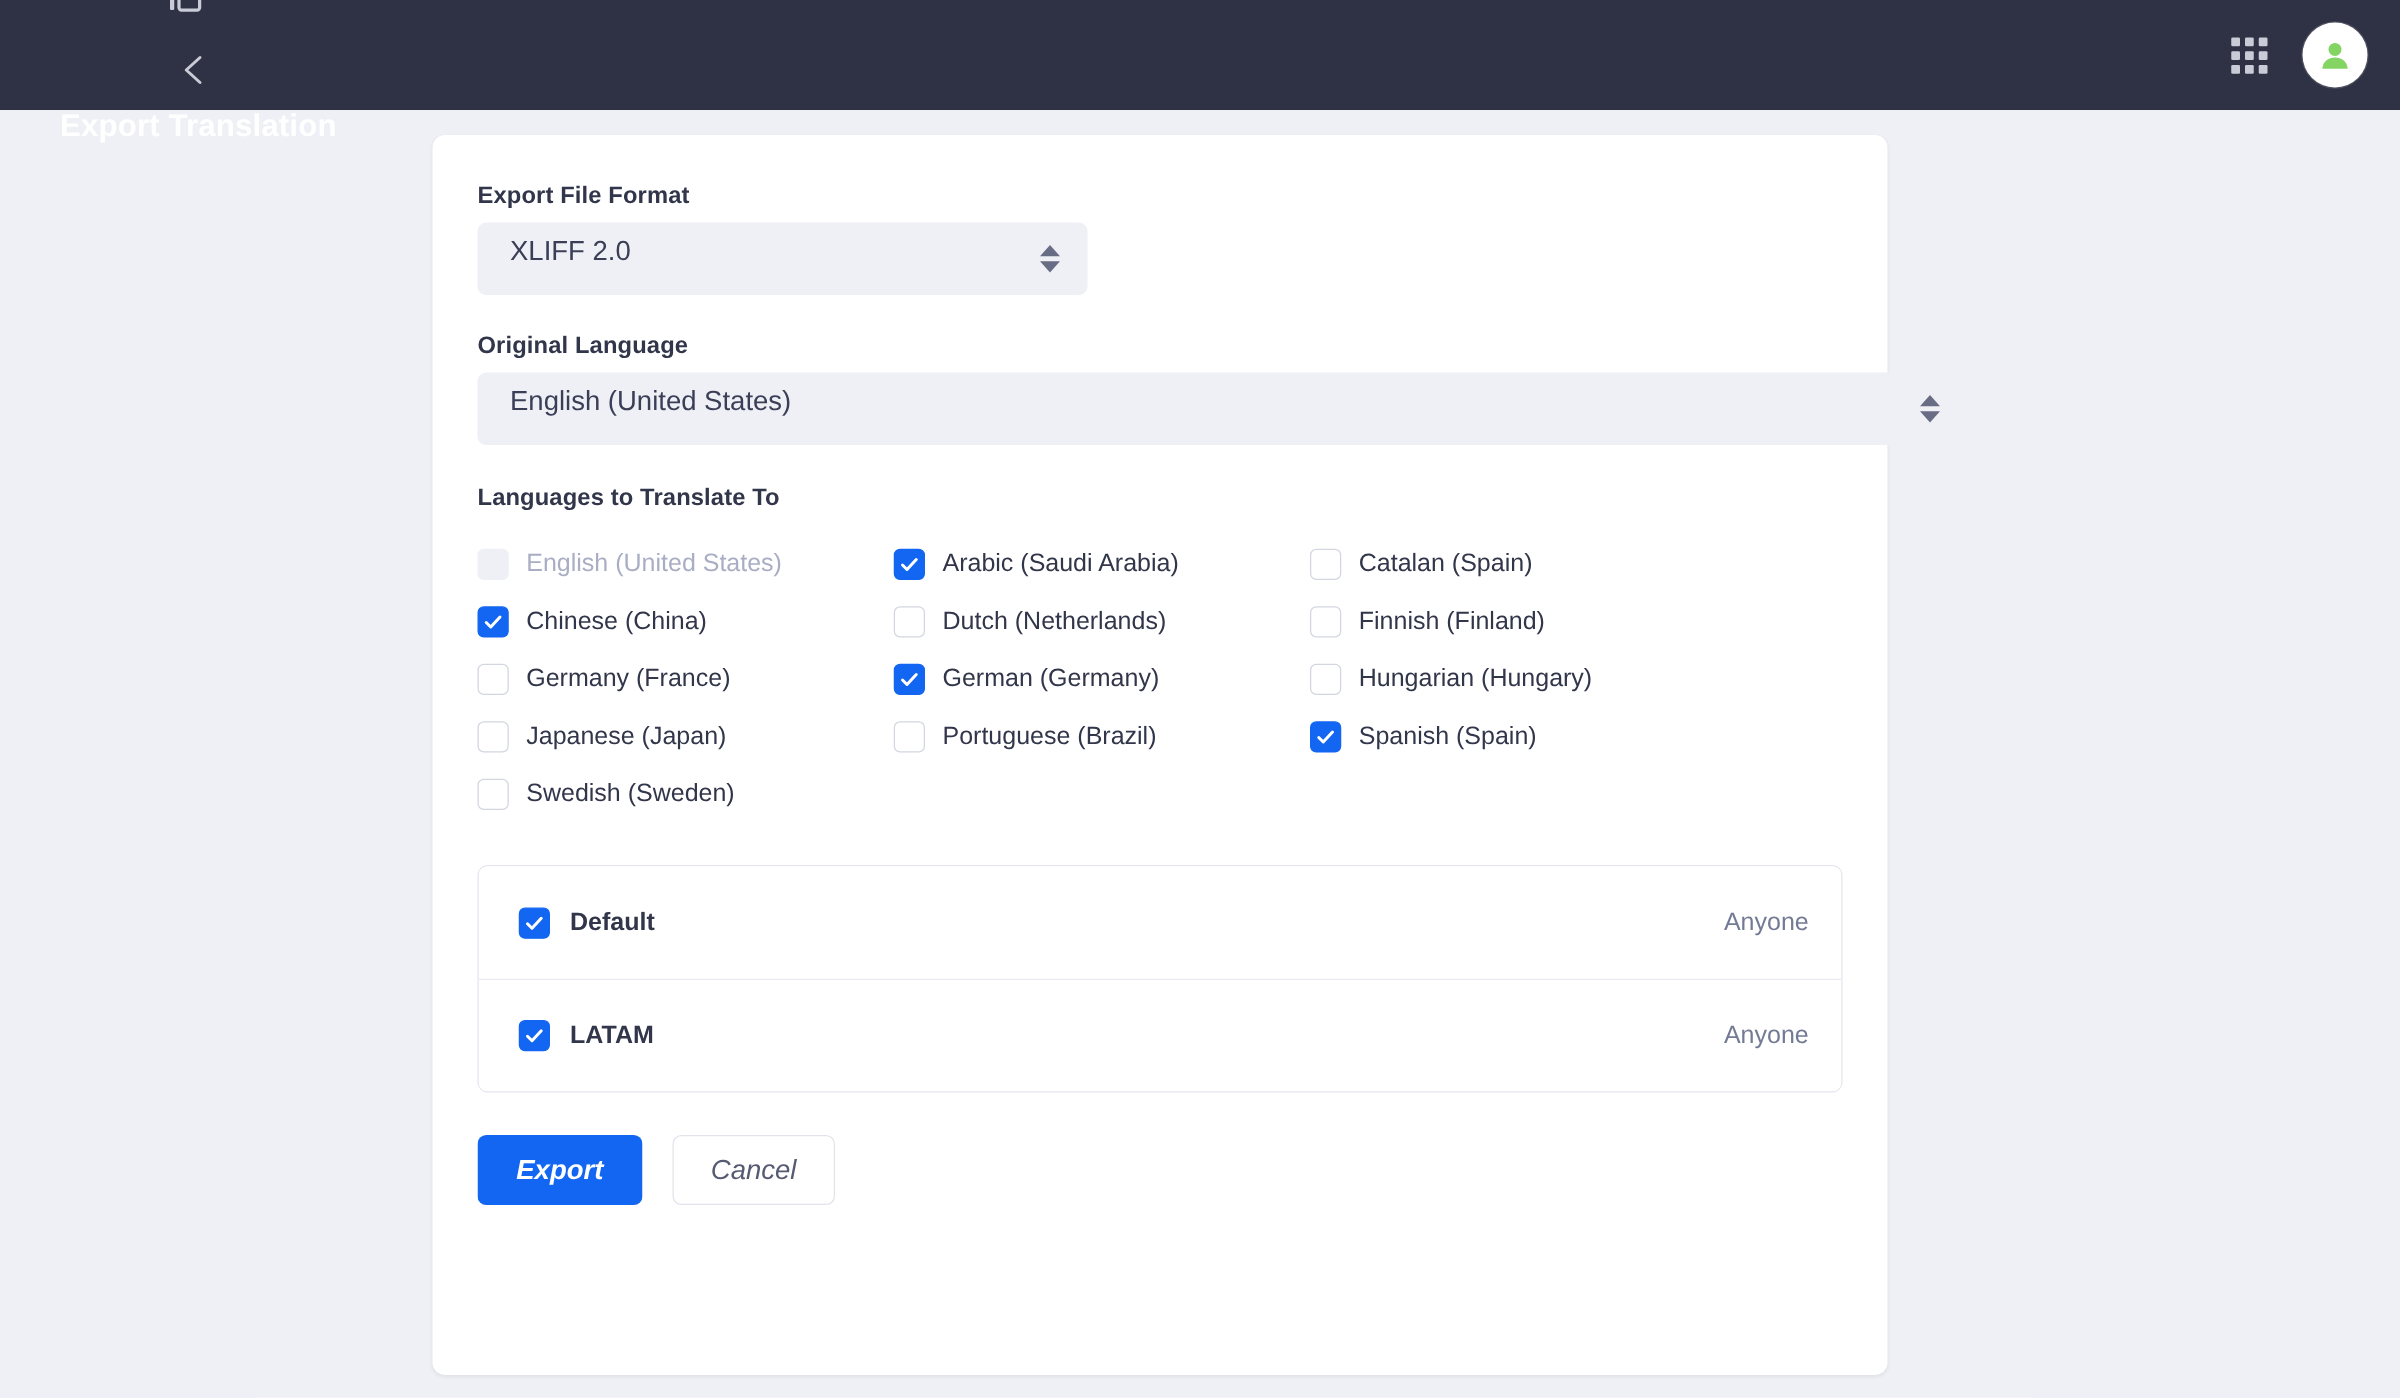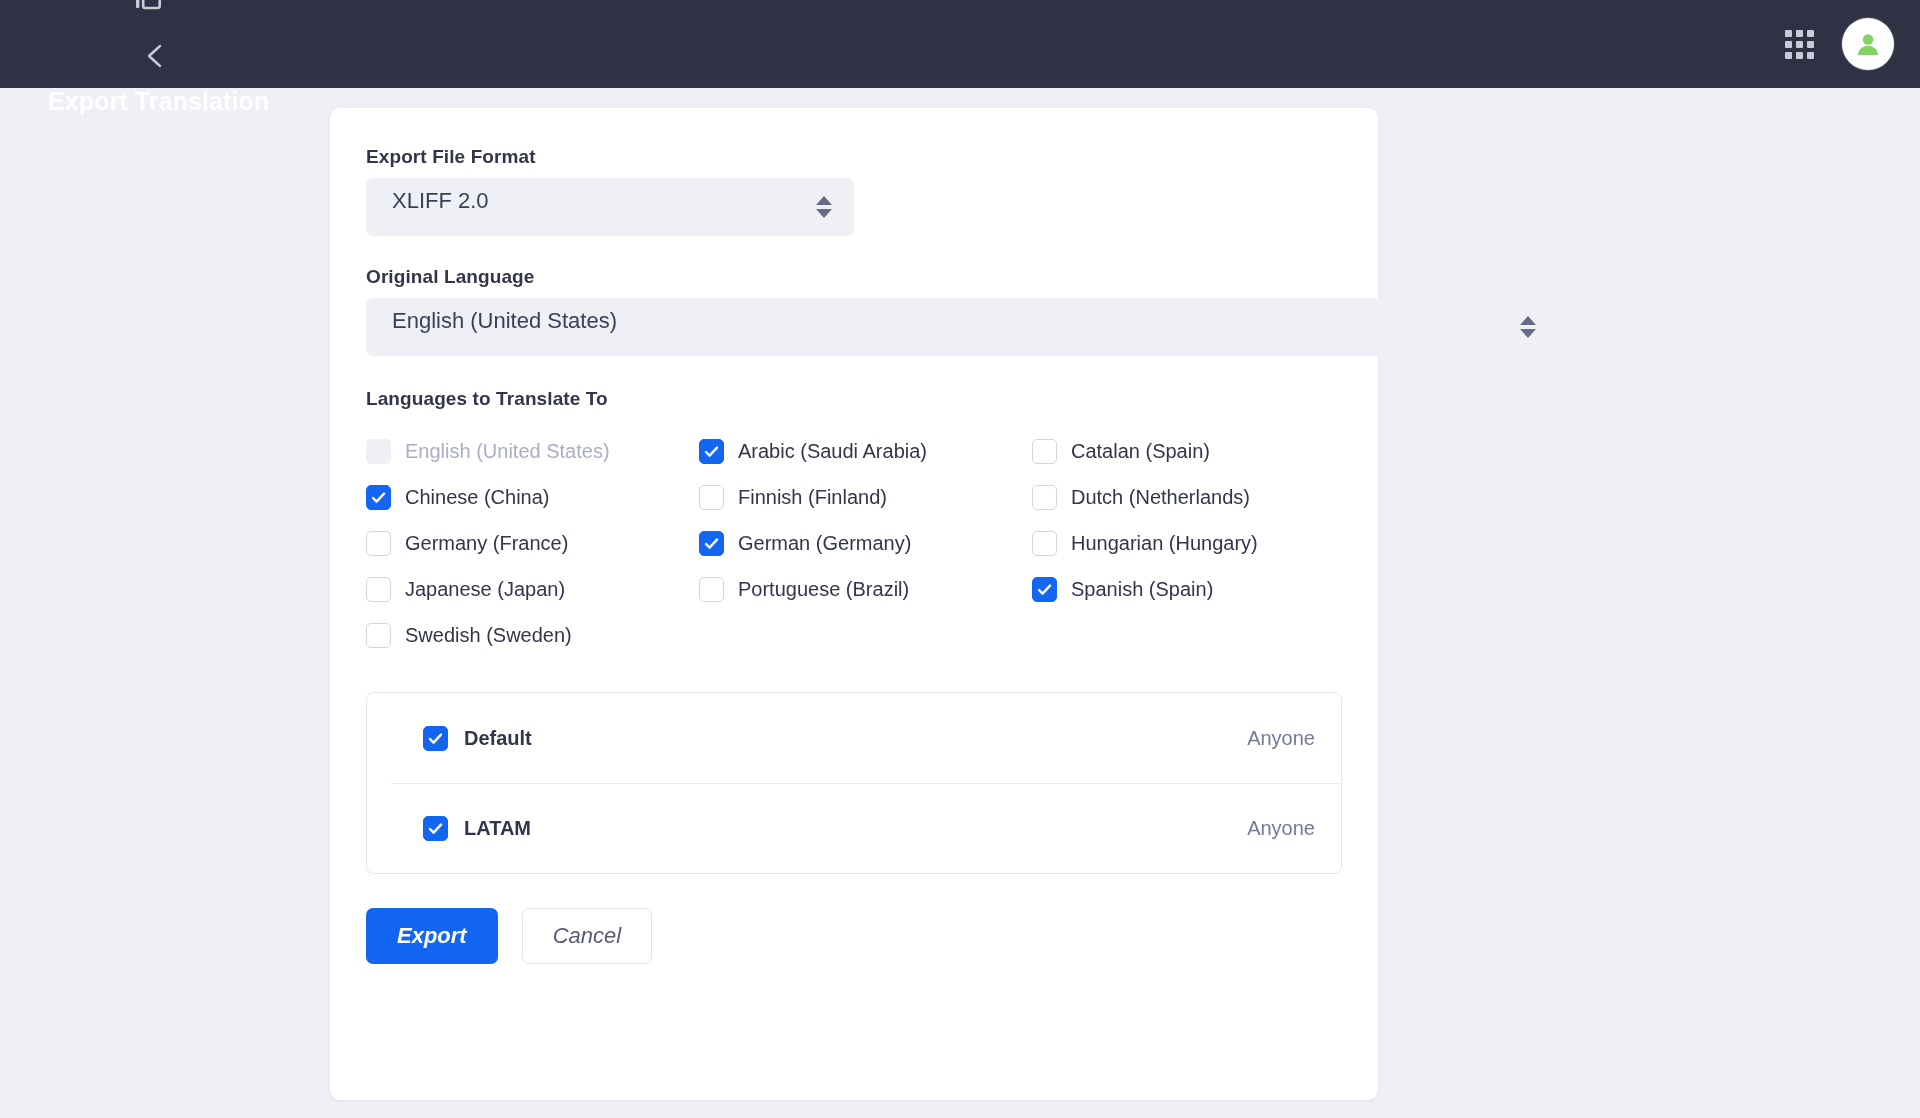--- a/index.html
+++ b/index.html
@@ -54,23 +54,23 @@
   .avatar {
     width: 52px; height: 52px;
     border-radius: 50%;
     background: #ffffff;
     display: flex; align-items: center; justify-content: center;
     cursor: pointer;
     box-shadow: 0 0 0 1px rgba(255,255,255,0.15);
   }
   .card {
     position: absolute;
-    left: 330px;
+    left: 346px;
     top: 108px;
-    width: 1048px;
+    width: 1164px;
     min-height: 992px;
     background: #ffffff;
     border-radius: 10px;
     box-shadow: 0 1px 3px rgba(40,44,63,0.07);
     padding: 38px 36px 40px 36px;
   }
 
   .field-label {
     font-size: 19px;
     font-weight: bold;
@@ -152,21 +152,20 @@
   .cb svg { display: none; }
   .cb.checked svg { display: block; }
 
   
   .exp-section { margin-top: 34px; }
   .exp-card {
     margin-top: 18px;
     border: 1px solid #e4e6ee;
     border-radius: 8px;
     overflow: hidden;
-    padding-left: 24px;
   }
   .exp-row {
     height: 90px;
     display: flex;
     align-items: center;
     padding: 0 26px 0 32px;
     background: #fff;
   }
   .exp-row + .exp-row { border-top: 1px solid #e9ebf1; }
   .exp-left { display: flex; align-items: center; gap: 16px; cursor: pointer; }
@@ -300,25 +299,25 @@
         <div class="lang-item">
           <span class="cb checked">
             <svg width="17" height="17" viewBox="0 0 17 17">
               <polyline points="3,9 6.6,12.6 14,4.6" fill="none" stroke="#ffffff" stroke-width="2.4" stroke-linecap="round" stroke-linejoin="round"></polyline>
             </svg>
           </span>
           <span class="lang-label">Chinese (China)</span>
         </div>
         <div class="lang-item">
           <span class="cb"></span>
+          <span class="lang-label">Dutch (Netherlands)</span>
+        </div>
+        <div class="lang-item">
+          <span class="cb"></span>
           <span class="lang-label">Finnish (Finland)</span>
-        </div>
-        <div class="lang-item">
-          <span class="cb"></span>
-          <span class="lang-label">Dutch (Netherlands)</span>
         </div>
         <div class="lang-item">
           <span class="cb"></span>
           <span class="lang-label">Germany (France)</span>
         </div>
         <div class="lang-item">
           <span class="cb checked">
             <svg width="17" height="17" viewBox="0 0 17 17">
               <polyline points="3,9 6.6,12.6 14,4.6" fill="none" stroke="#ffffff" stroke-width="2.4" stroke-linecap="round" stroke-linejoin="round"></polyline>
             </svg>

